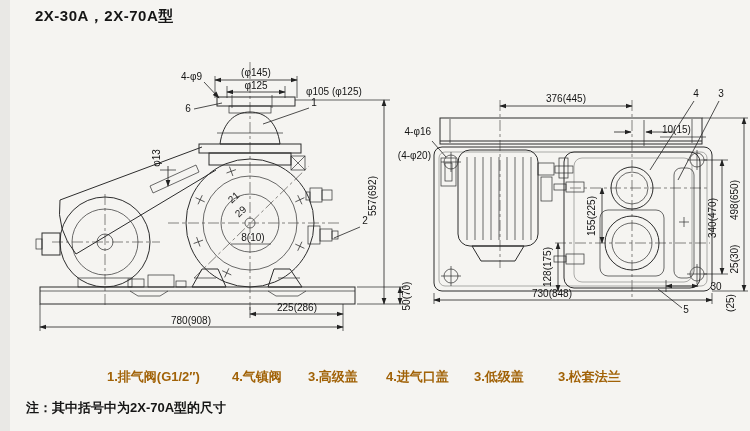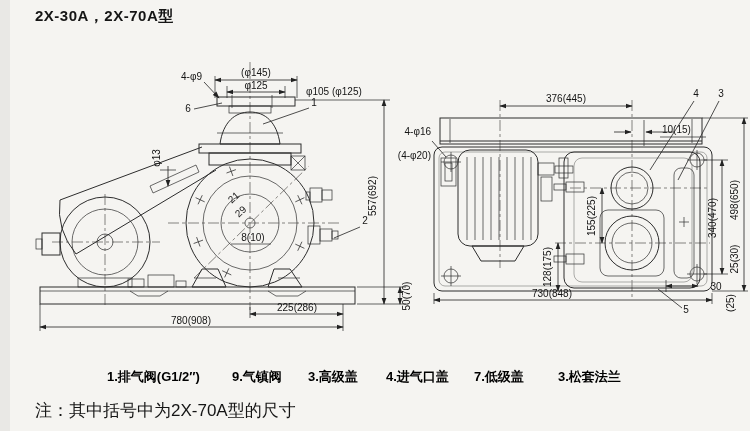--- a/index.html
+++ b/index.html
@@ -1,21 +1,21 @@
 <!DOCTYPE html>
 <html><head>
 <meta charset="utf-8">
 <style>
   html,body{margin:0;padding:0;background:#e9e8e5;}
   .page{position:relative;width:750px;height:431px;background:#f5f4f1;
         font-family:"Liberation Sans",sans-serif;overflow:hidden;margin-left:10px;}
   .title{position:absolute;left:25px;top:7px;font-size:15px;font-weight:bold;
          color:#151515;letter-spacing:.5px;}
-  .legend-item{position:absolute;top:368px;font-size:13px;font-weight:bold;color:#000000;}
-  .note{position:absolute;left:25px;top:399px;font-size:17px;font-weight:normal;color:#151515;}
+  .legend-item{position:absolute;top:368px;font-size:13px;font-weight:bold;color:#a16207;}
+  .note{position:absolute;left:16px;top:399px;font-size:13px;font-weight:bold;color:#151515;}
   svg{position:absolute;left:0;top:0;}
   svg text{fill:#141414;}
   .dt{font-size:10px;font-family:"Liberation Sans",sans-serif;}
   .ol{fill:none;stroke:#2d2d2d;stroke-width:1;}
   .thin{fill:none;stroke:#2d2d2d;stroke-width:.7;}
   .inner{fill:none;stroke:#8a8a86;stroke-width:.7;}
   .cl{stroke:#55524e;stroke-width:.7;stroke-dasharray:11 3 3 3;fill:none;}
   .dim{stroke:#222;stroke-width:.8;fill:none;marker-start:url(#ae);marker-end:url(#ae);}
   .ext{stroke:#222;stroke-width:.7;fill:none;}
   .lead{stroke:#222;stroke-width:.8;fill:none;}
@@ -320,22 +320,22 @@
         <text class="dt" x="711" y="97" text-anchor="middle">3</text>
         <line class="lead" x1="709" y1="101" x2="668" y2="180"></line>
         <text class="dt" x="676" y="313" text-anchor="middle">5</text>
         <line class="lead" x1="672" y1="308" x2="648" y2="289"></line>
       </g>
     </g>
   </svg>
 
   <div>
     <span class="legend-item" style="left:97px">1.排气阀(G1/2″)</span>
-    <span class="legend-item" style="left:222px">9.气镇阀</span>
+    <span class="legend-item" style="left:222px">4.气镇阀</span>
     <span class="legend-item" style="left:298px">3.高级盖</span>
     <span class="legend-item" style="left:376px">4.进气口盖</span>
-    <span class="legend-item" style="left:464px">7.低级盖</span>
+    <span class="legend-item" style="left:464px">3.低级盖</span>
     <span class="legend-item" style="left:548px">3.松套法兰</span>
   </div>
 
   <div class="note">注：其中括号中为2X-70A型的尺寸</div>
 
 </div>
 
 </body></html>

